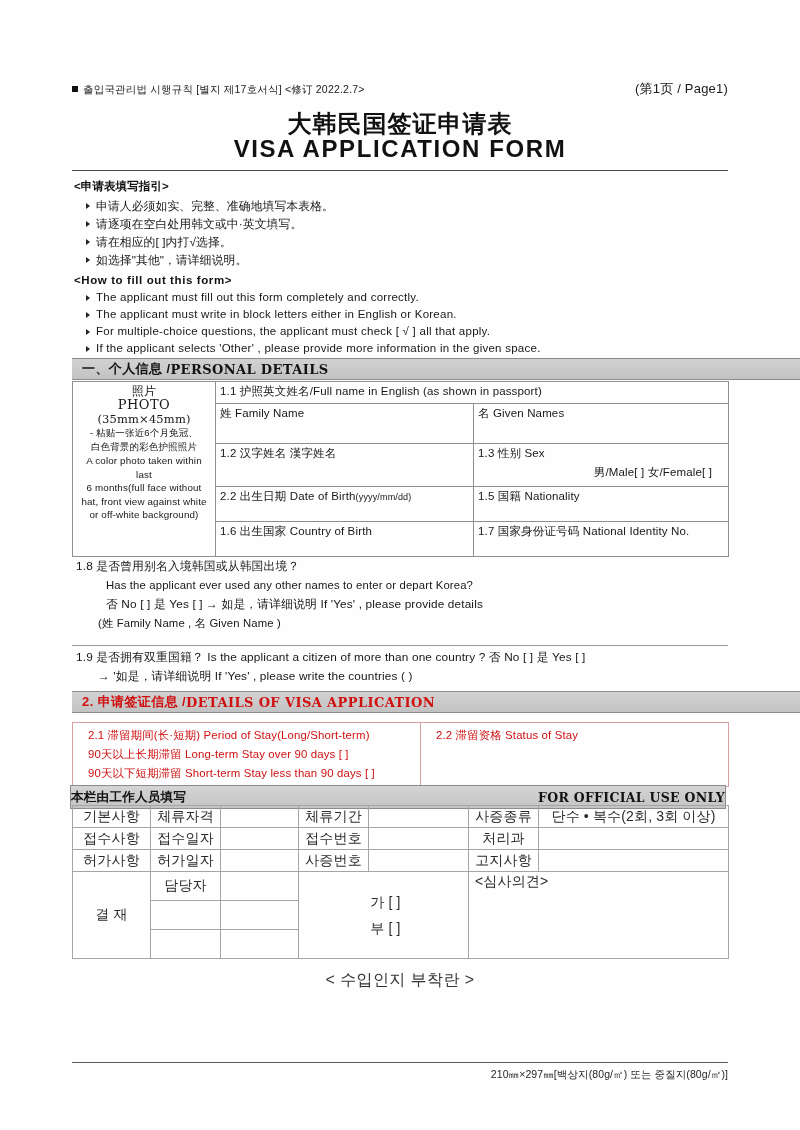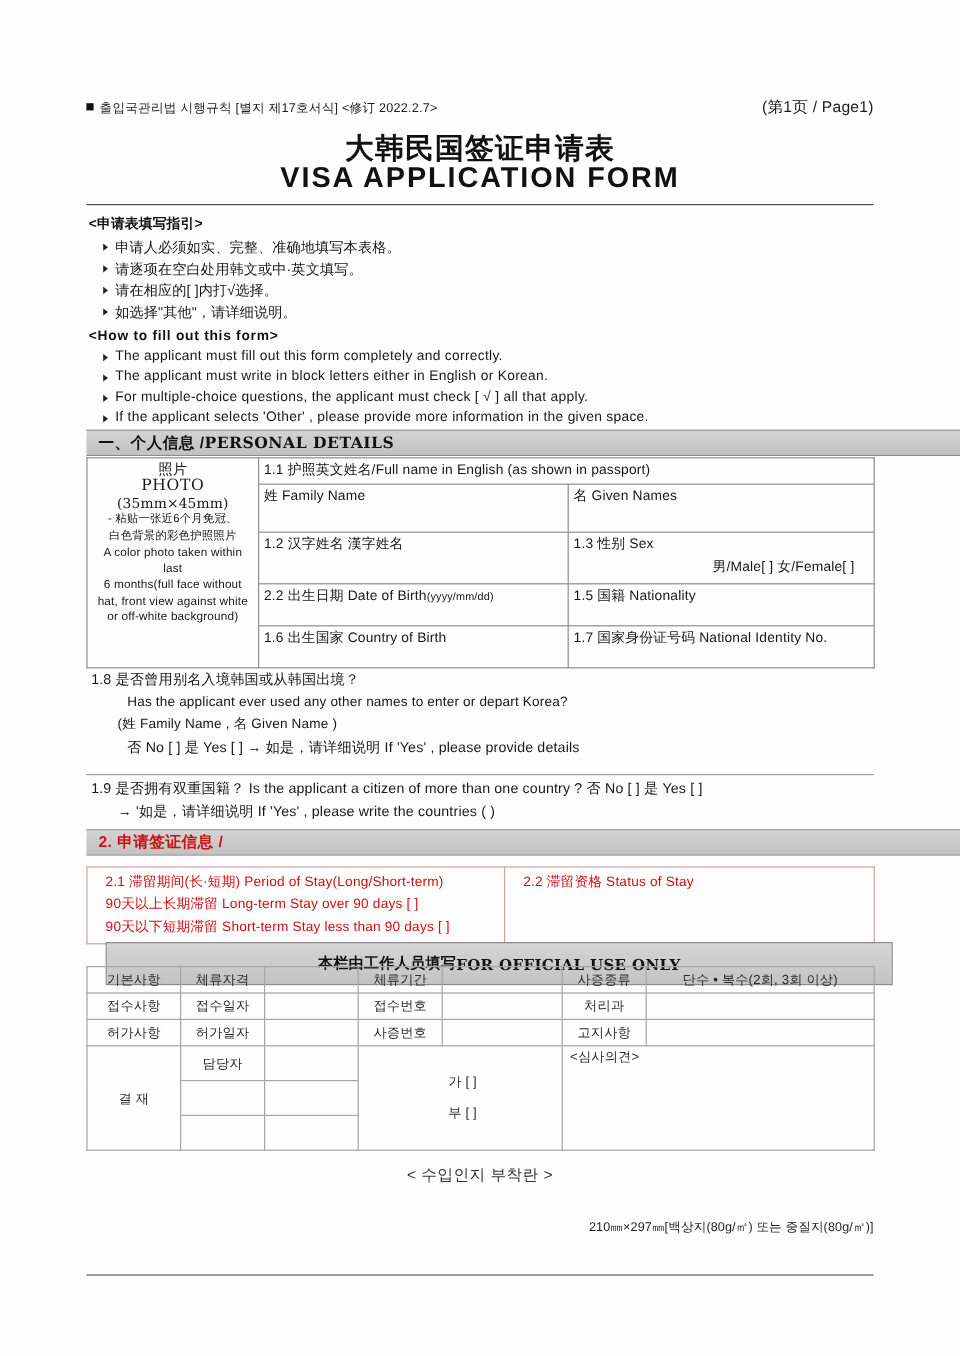--- a/index.html
+++ b/index.html
@@ -186,61 +186,61 @@
     border-color: #d8a0a0;
     color: #d01010;
     font-size: 11.4px;
     line-height: 19px;
     padding: 3px 15px;
   }
 
   
   #official-bar {
     position: absolute;
-    left: 88px; top: 785px;
-    width: 656px; height: 36px;
+    left: 70px; top: 785px;
+    width: 656px; height: 24px;
     background: linear-gradient(to bottom, #d4d4d4, #c4c4c4);
     border: 1px solid #8c8c8c;
     box-sizing: border-box;
-    display: flex; align-items: center; justify-content: center;
+    display: flex; align-items: center; justify-content: space-between;
     font-size: 12.5px; font-weight: 700; color: #111;
     letter-spacing: 0.3px;
   }
   #official-table { left: 72px; top: 805px; width: 656px; }
   #official-table td {
     height: 19px;
-    font-size: 11px;
+    font-size: 14px;
     text-align: center;
     vertical-align: middle;
     padding: 1px 2px;
     color: #2a2a2a;
     border-color: #a5a5a5;
   }
   #official-table td.lefty { text-align: left; padding-left: 6px; vertical-align: top; }
   #official-table td.mid { vertical-align: middle; }
 
   .stamp-note {
     position: absolute;
     left: 72px; top: 970px;
     width: 656px;
     text-align: center;
-    font-size: 13px;
+    font-size: 16px;
     color: #333;
     letter-spacing: 0.4px;
   }
 
   .rule-bottom {
     position: absolute;
     left: 72px; top: 1062px;
     width: 656px;
     border-top: 1.2px solid #5a5a5a;
   }
   .footer-note {
     position: absolute;
-    left: 72px; top: 1016px;
+    left: 72px; top: 1068px;
     width: 656px;
     text-align: right;
     font-size: 10.5px;
     color: #1f1f1f;
     letter-spacing: 0.1px;
   }
   .brk { white-space: nowrap; }
 </style>
 </head>
 <body>
@@ -340,32 +340,33 @@
     <tr>
       <td class="cellpad" style="height:30px;">1.6 出生国家 Country of Birth</td>
       <td class="cellpad" style="height:30px;">1.7 国家身份证号码 National Identity No.</td>
     </tr>
   </tbody>
     </table>
 
   <div class="qblock" style="top:557px;">
     <div class="qline">1.8  是否曾用别名入境韩国或从韩国出境？</div>
     <div class="qline ind en-t">Has the applicant ever used any other names to enter or depart Korea?</div>
+    <div class="qline ind">否 No [    ]      是 Yes [    ]    →  如是，请详细说明 If 'Yes' , please provide details</div>
     <div class="qline ind2 en-t">(姓 Family Name                                              ,  名 Given Name                                          )</div>
-    <div class="qline ind">否 No [    ]      是 Yes [    ]    →  如是，请详细说明 If 'Yes' , please provide details</div>
   </div>
   <div class="qblock hr-thin" style="top:645px; height:0;"></div>
 
   <div class="qblock" style="top:648px;">
     <div class="qline">1.9 是否拥有双重国籍？  Is the applicant a citizen of more than one country ?    否 No [    ]     是 Yes [    ]</div>
     <div class="qline ind2">→ '如是，请详细说明 If 'Yes' , please write the countries  (                                                        )</div>
   </div>
 
   <div class="sect-bar red" style="top:691px;">
     <span>2. 申请签证信息  / </span>
+      <span class="en">DETAILS OF VISA APPLICATION</span>
   </div>
 
   <table class="grid" id="visa-table">
     <colgroup>
       <col style="width:348px">
       <col style="width:308px">
     </colgroup>
     <tbody>
         <tr>
       <td>

